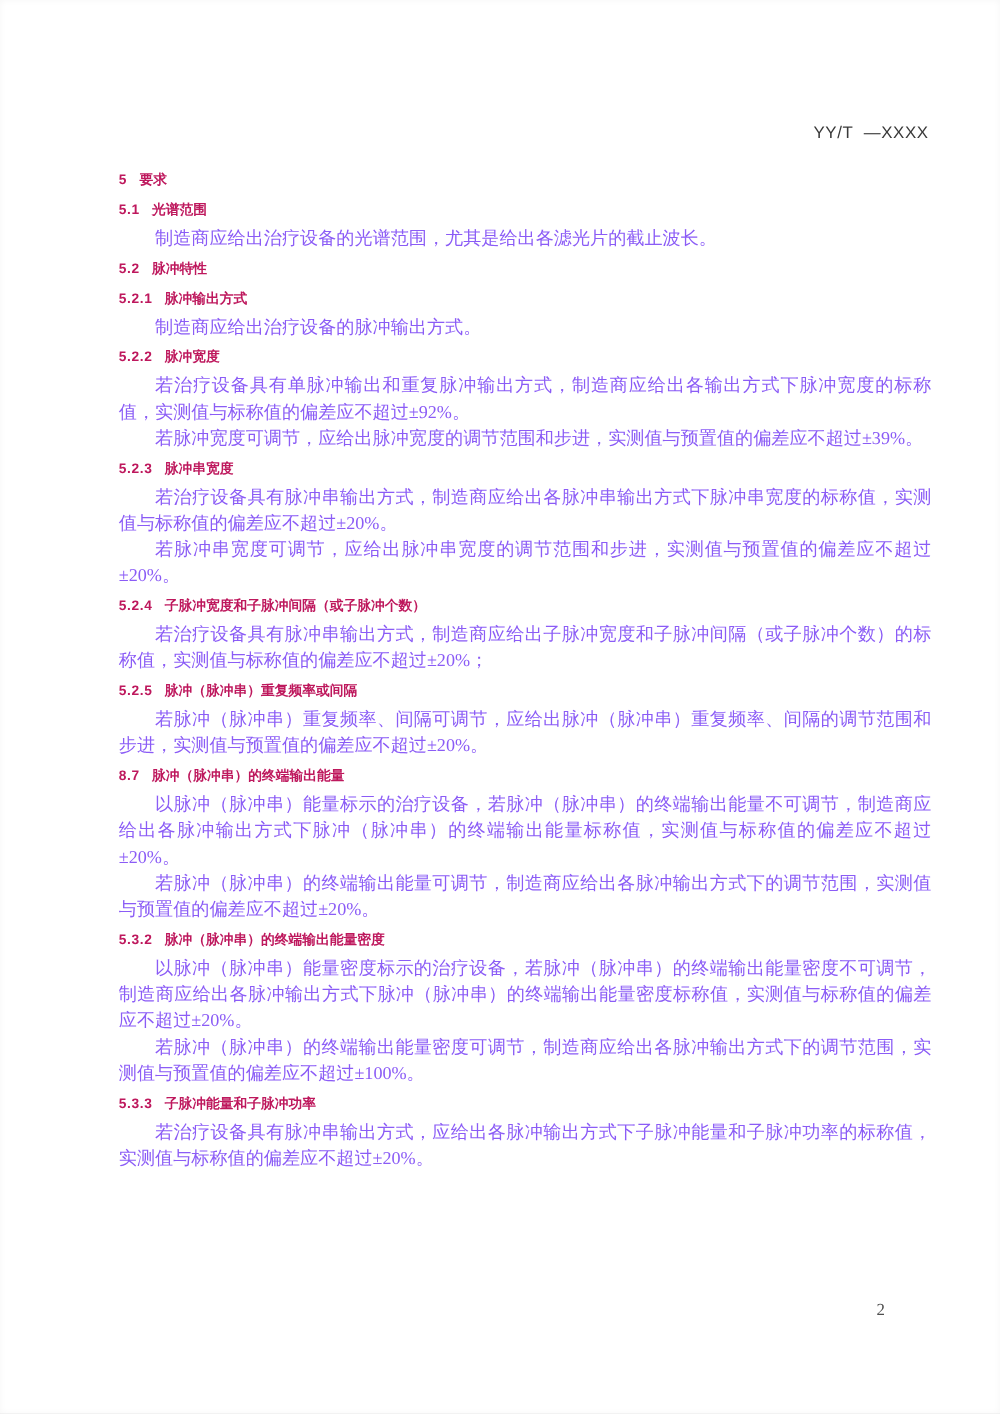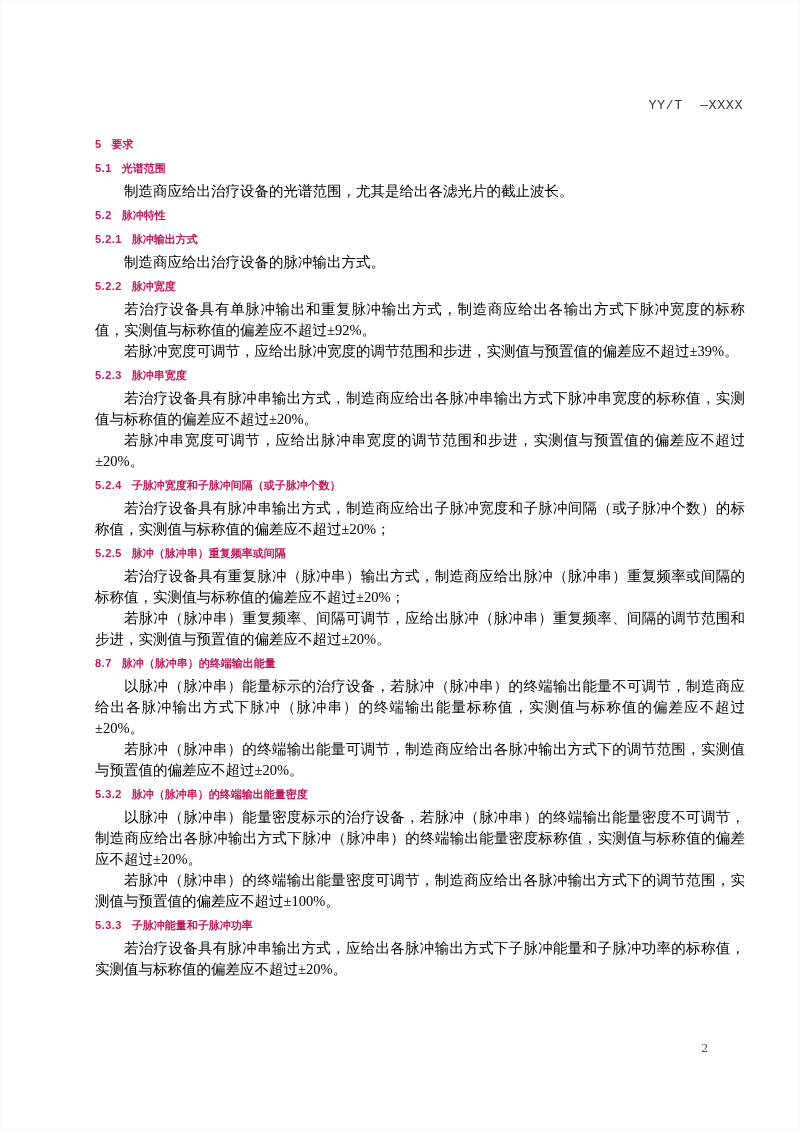--- a/index.html
+++ b/index.html
@@ -16,21 +16,21 @@
     overflow: hidden;
     box-shadow: inset 0 0 6px rgba(0,0,0,0.04);
   }
   .content {
     position: absolute;
     left: 95px;
     top: 98px;
     width: 650px;
   }
   .doc-number {
-    font-family: Liberation Mono, monospace;
+    font-family: Liberation Sans, sans-serif;
     font-size: 13.5px;
     line-height: 16px;
     color: #3a3a3a;
     text-align: right;
     letter-spacing: 0.5px;
     white-space: pre;
     margin: 0 2px 20px 0;
   }
   .h {
     font-family: "Liberation Sans", sans-serif;
@@ -41,21 +41,21 @@
     margin: 3px 0 2px 0;
   }
   .h .num {
     margin-right: 0.9em;
     letter-spacing: 0.5px;
   }
   .para {
     font-family: "Liberation Serif", serif;
     font-size: 14.5px;
     line-height: 21px;
-    color: #000000;
+    color: #8b5cf6;
     text-align: justify;
     text-indent: 2em;
     margin: 0;
   }
   .page-number {
     position: absolute;
     top: 1040px;
     right: 92px;
     font-family: "Liberation Serif", serif;
     font-size: 13.5px;
@@ -77,21 +77,20 @@
         <p class="para">制造商应给出治疗设备的脉冲输出方式。</p>
         <div class="h h3"><span class="num">5.2.2</span><span class="ttl">脉冲宽度</span></div>
         <p class="para">若治疗设备具有单脉冲输出和重复脉冲输出方式，制造商应给出各输出方式下脉冲宽度的标称值，实测值与标称值的偏差应不超过±92%。</p>
         <p class="para">若脉冲宽度可调节，应给出脉冲宽度的调节范围和步进，实测值与预置值的偏差应不超过±39%。</p>
         <div class="h h3"><span class="num">5.2.3</span><span class="ttl">脉冲串宽度</span></div>
         <p class="para">若治疗设备具有脉冲串输出方式，制造商应给出各脉冲串输出方式下脉冲串宽度的标称值，实测值与标称值的偏差应不超过±20%。</p>
         <p class="para">若脉冲串宽度可调节，应给出脉冲串宽度的调节范围和步进，实测值与预置值的偏差应不超过±20%。</p>
         <div class="h h3"><span class="num">5.2.4</span><span class="ttl">子脉冲宽度和子脉冲间隔（或子脉冲个数）</span></div>
         <p class="para">若治疗设备具有脉冲串输出方式，制造商应给出子脉冲宽度和子脉冲间隔（或子脉冲个数）的标称值，实测值与标称值的偏差应不超过±20%；</p>
         <div class="h h3"><span class="num">5.2.5</span><span class="ttl">脉冲（脉冲串）重复频率或间隔</span></div>
-        <p class="para">若治疗设备具有重复脉冲（脉冲串）输出方式，制造商应给出脉冲（脉冲串）重复频率或间隔的标称值，实测值与标称值的偏差应不超过±20%；</p>
         <p class="para">若脉冲（脉冲串）重复频率、间隔可调节，应给出脉冲（脉冲串）重复频率、间隔的调节范围和步进，实测值与预置值的偏差应不超过±20%。</p>
         <div class="h h2"><span class="num">8.7</span><span class="ttl">脉冲（脉冲串）的终端输出能量</span></div>
         <p class="para">以脉冲（脉冲串）能量标示的治疗设备，若脉冲（脉冲串）的终端输出能量不可调节，制造商应给出各脉冲输出方式下脉冲（脉冲串）的终端输出能量标称值，实测值与标称值的偏差应不超过±20%。</p>
         <p class="para">若脉冲（脉冲串）的终端输出能量可调节，制造商应给出各脉冲输出方式下的调节范围，实测值与预置值的偏差应不超过±20%。</p>
         <div class="h h3"><span class="num">5.3.2</span><span class="ttl">脉冲（脉冲串）的终端输出能量密度</span></div>
         <p class="para">以脉冲（脉冲串）能量密度标示的治疗设备，若脉冲（脉冲串）的终端输出能量密度不可调节，制造商应给出各脉冲输出方式下脉冲（脉冲串）的终端输出能量密度标称值，实测值与标称值的偏差应不超过±20%。</p>
         <p class="para">若脉冲（脉冲串）的终端输出能量密度可调节，制造商应给出各脉冲输出方式下的调节范围，实测值与预置值的偏差应不超过±100%。</p>
         <div class="h h3"><span class="num">5.3.3</span><span class="ttl">子脉冲能量和子脉冲功率</span></div>
         <p class="para">若治疗设备具有脉冲串输出方式，应给出各脉冲输出方式下子脉冲能量和子脉冲功率的标称值，实测值与标称值的偏差应不超过±20%。</p>
       </div>

